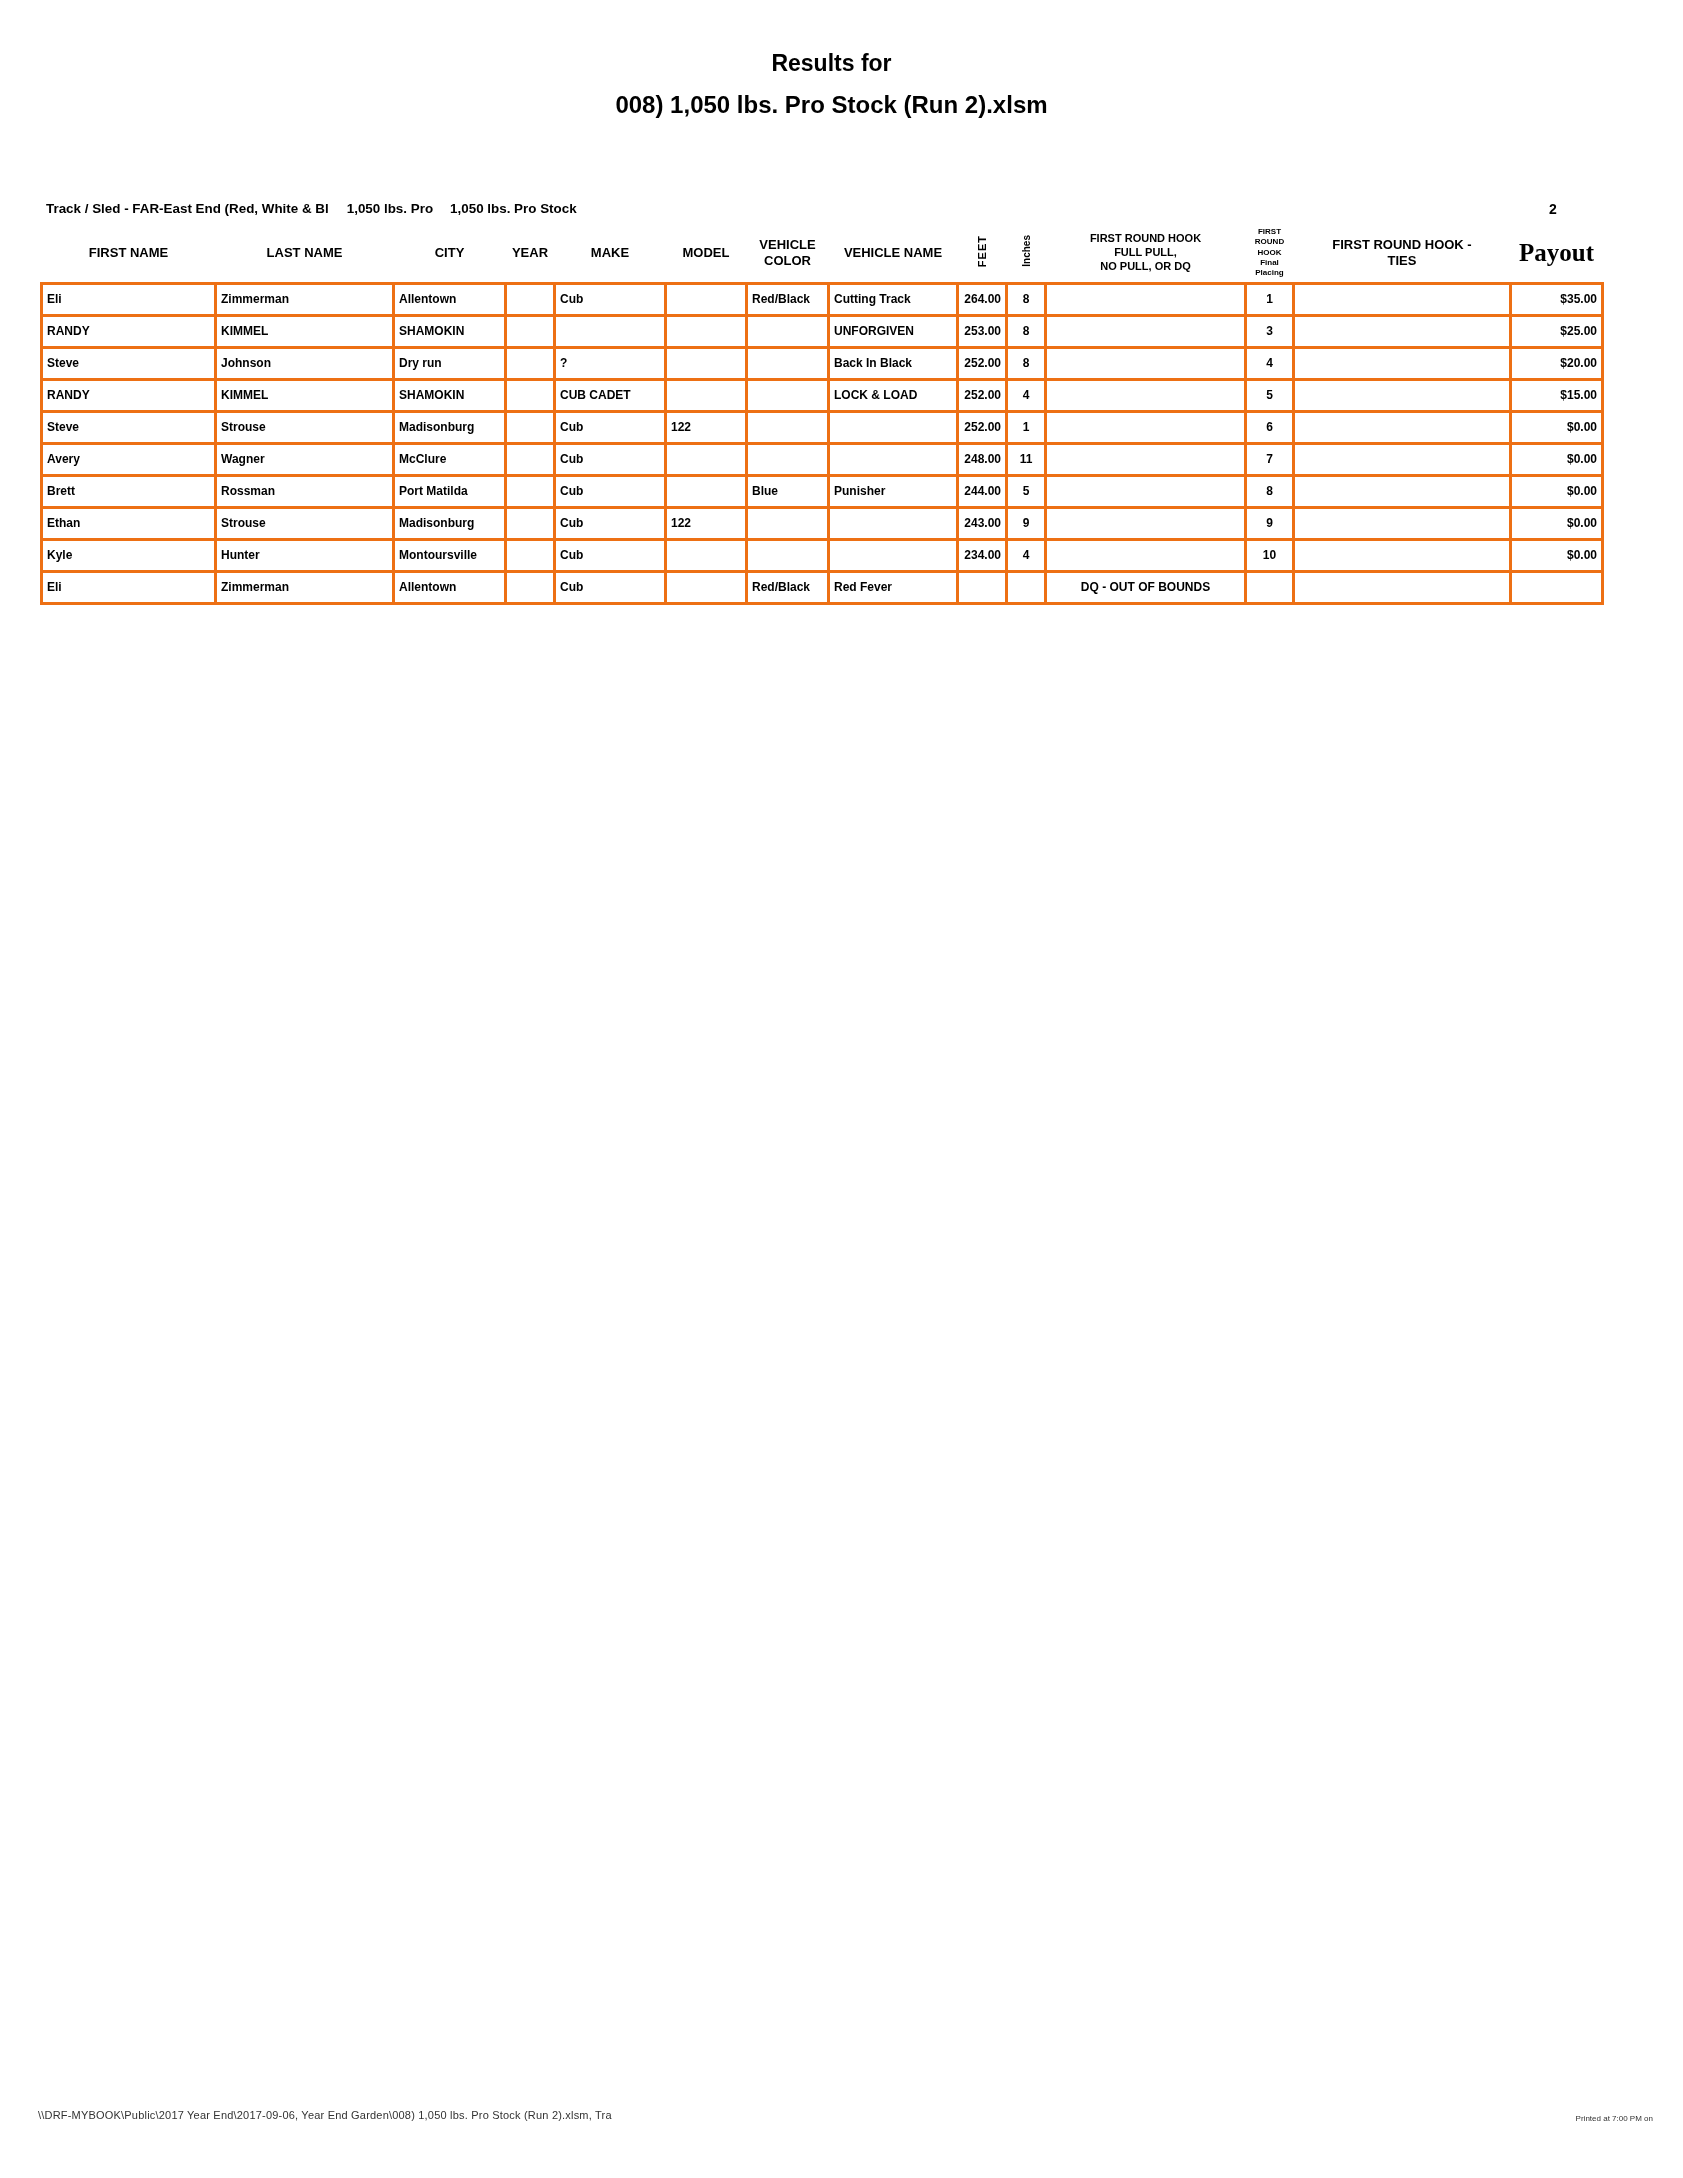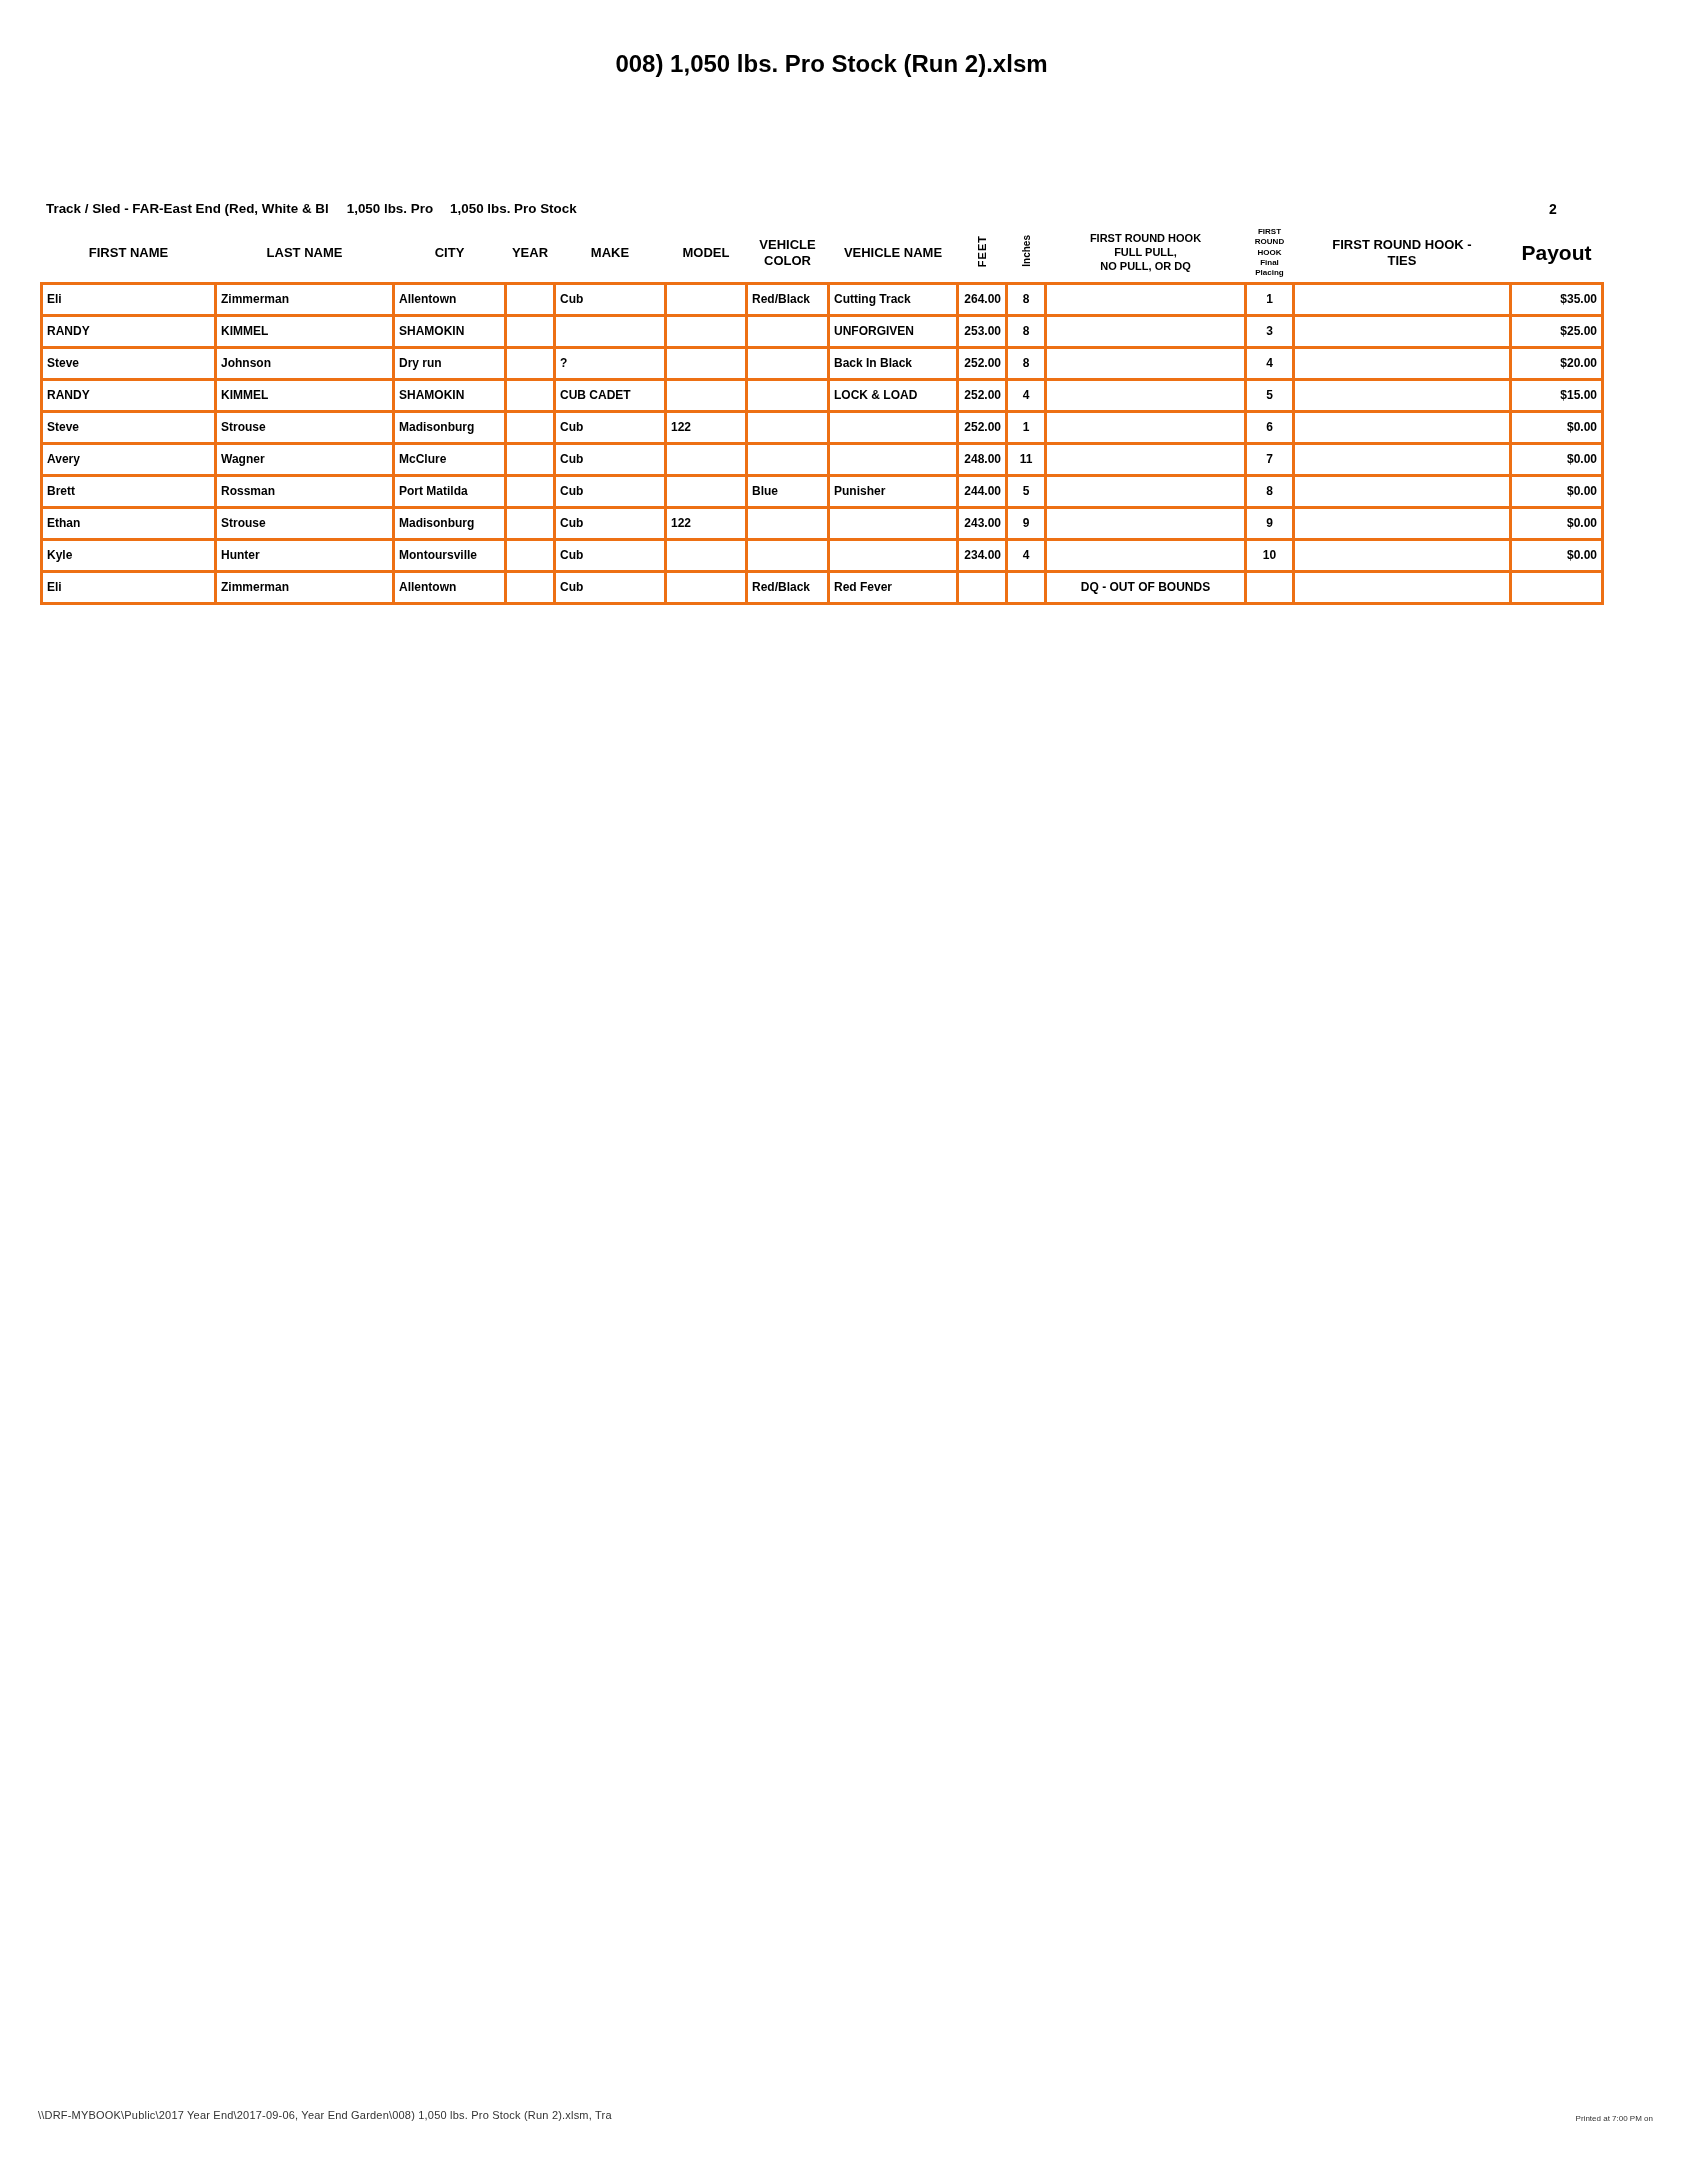--- a/index.html
+++ b/index.html
@@ -34,21 +34,21 @@
     width: 1559px;
   }
   th {
     border: none; font-weight: bold; text-align: center;
     vertical-align: middle; padding: 2px 1px; height: 59px;
   }
   th.pre { white-space: pre-line; line-height: 1.25; }
   th.h-std  { font-size: 13px; }
   th.h-small { font-size: 11px; }
   th.h-tiny  { font-size: 8px; line-height: 1.3; }
-  th.h-payout { font-size: 21px; }
+  th.h-payout { font-size: 25px; font-family: Liberation Serif, serif; }
   .vert {
     writing-mode: vertical-rl; transform: rotate(180deg);
     display: inline-block; font-weight: bold;
   }
   .vert-feet { font-size: 11px; letter-spacing: 1px; }
   .vert-inches { font-size: 10px; }
   td {
     border: 3px solid var(--grid);
     height: 32px; vertical-align: middle;
     font-size: 12px; font-weight: bold;
@@ -63,20 +63,21 @@
   }
   .footer-right {
     position: absolute; top: 2107px; left: 1485px; width: 168px;
     text-align: right; font-size: 8px; color: #333; margin-top: 7px;
   }
 </style>
 </head>
 <body>
 
 <div class="title-block">
+  <div class="title-line1">Results for</div>
   <div class="title-line2">008) 1,050 lbs. Pro Stock (Run 2).xlsm</div>
 </div>
 
 <div class="track-row">
   <span class="seg seg1">Track / Sled - FAR-East End (Red, White &amp; Bl</span><span class="seg seg2">1,050 lbs. Pro</span><span class="seg seg3">1,050 lbs. Pro Stock</span>
 </div>
 <div class="page-number">2</div>
 
 <table class="results">
   <colgroup>

